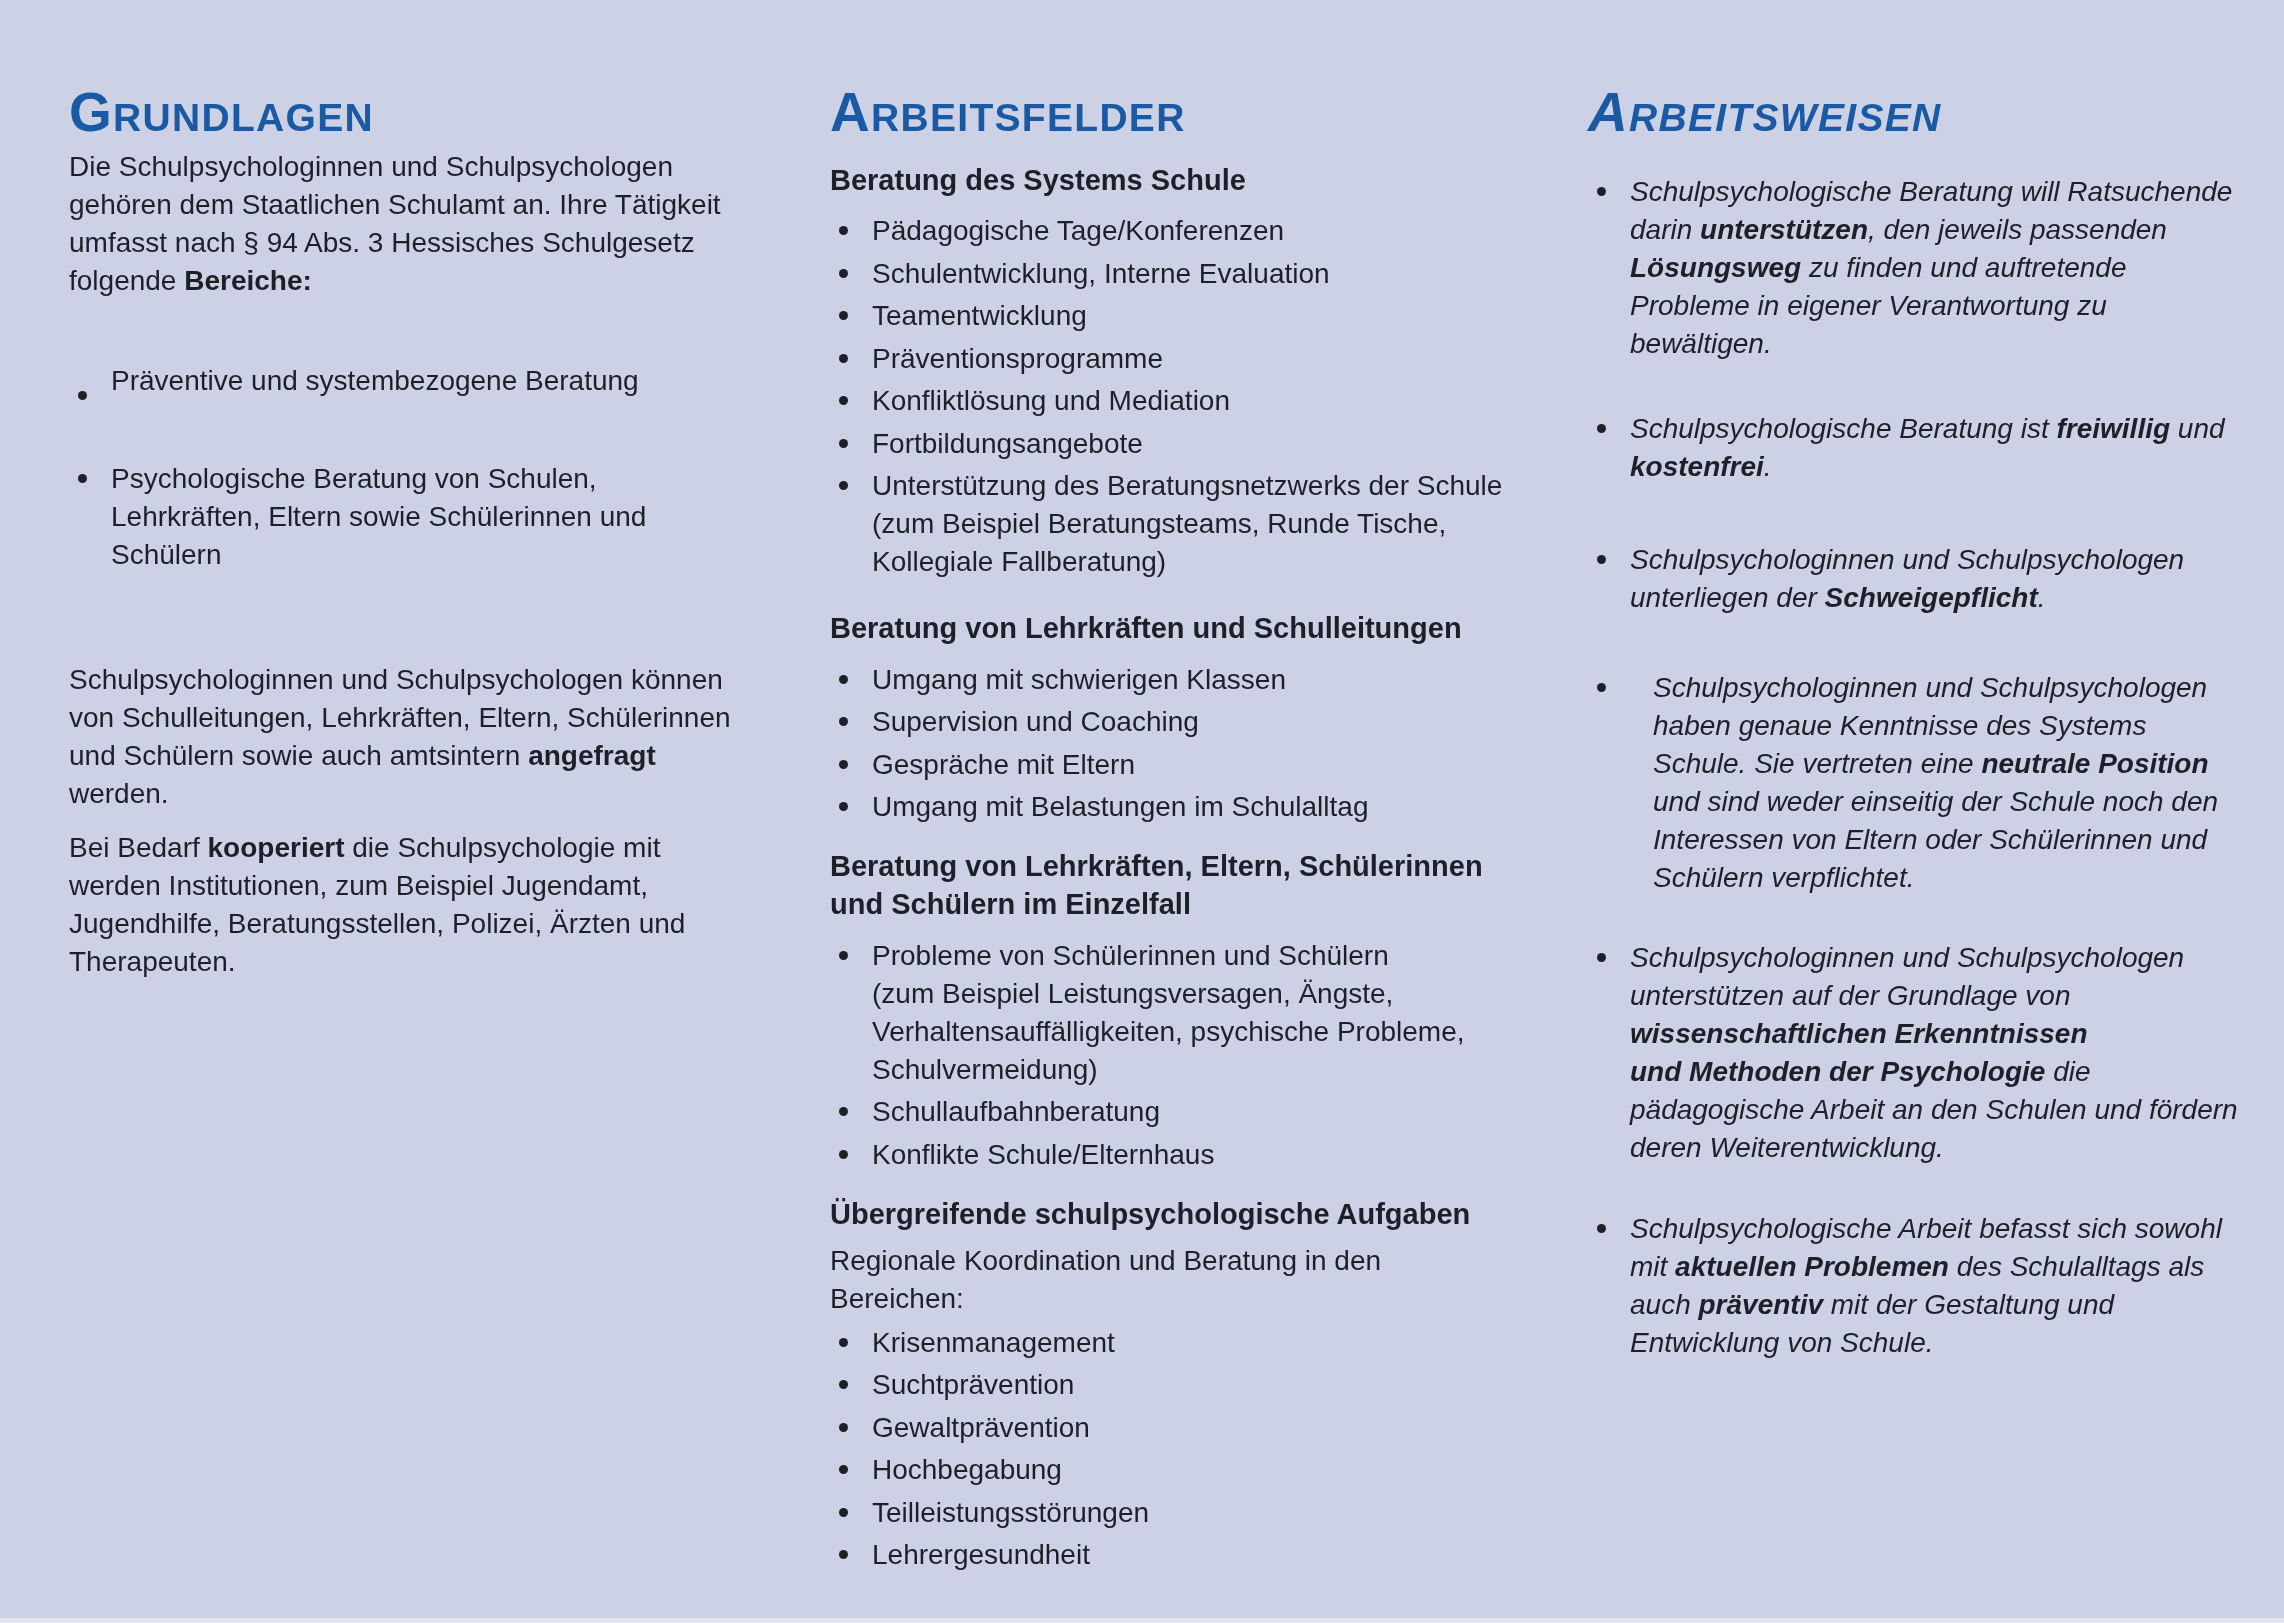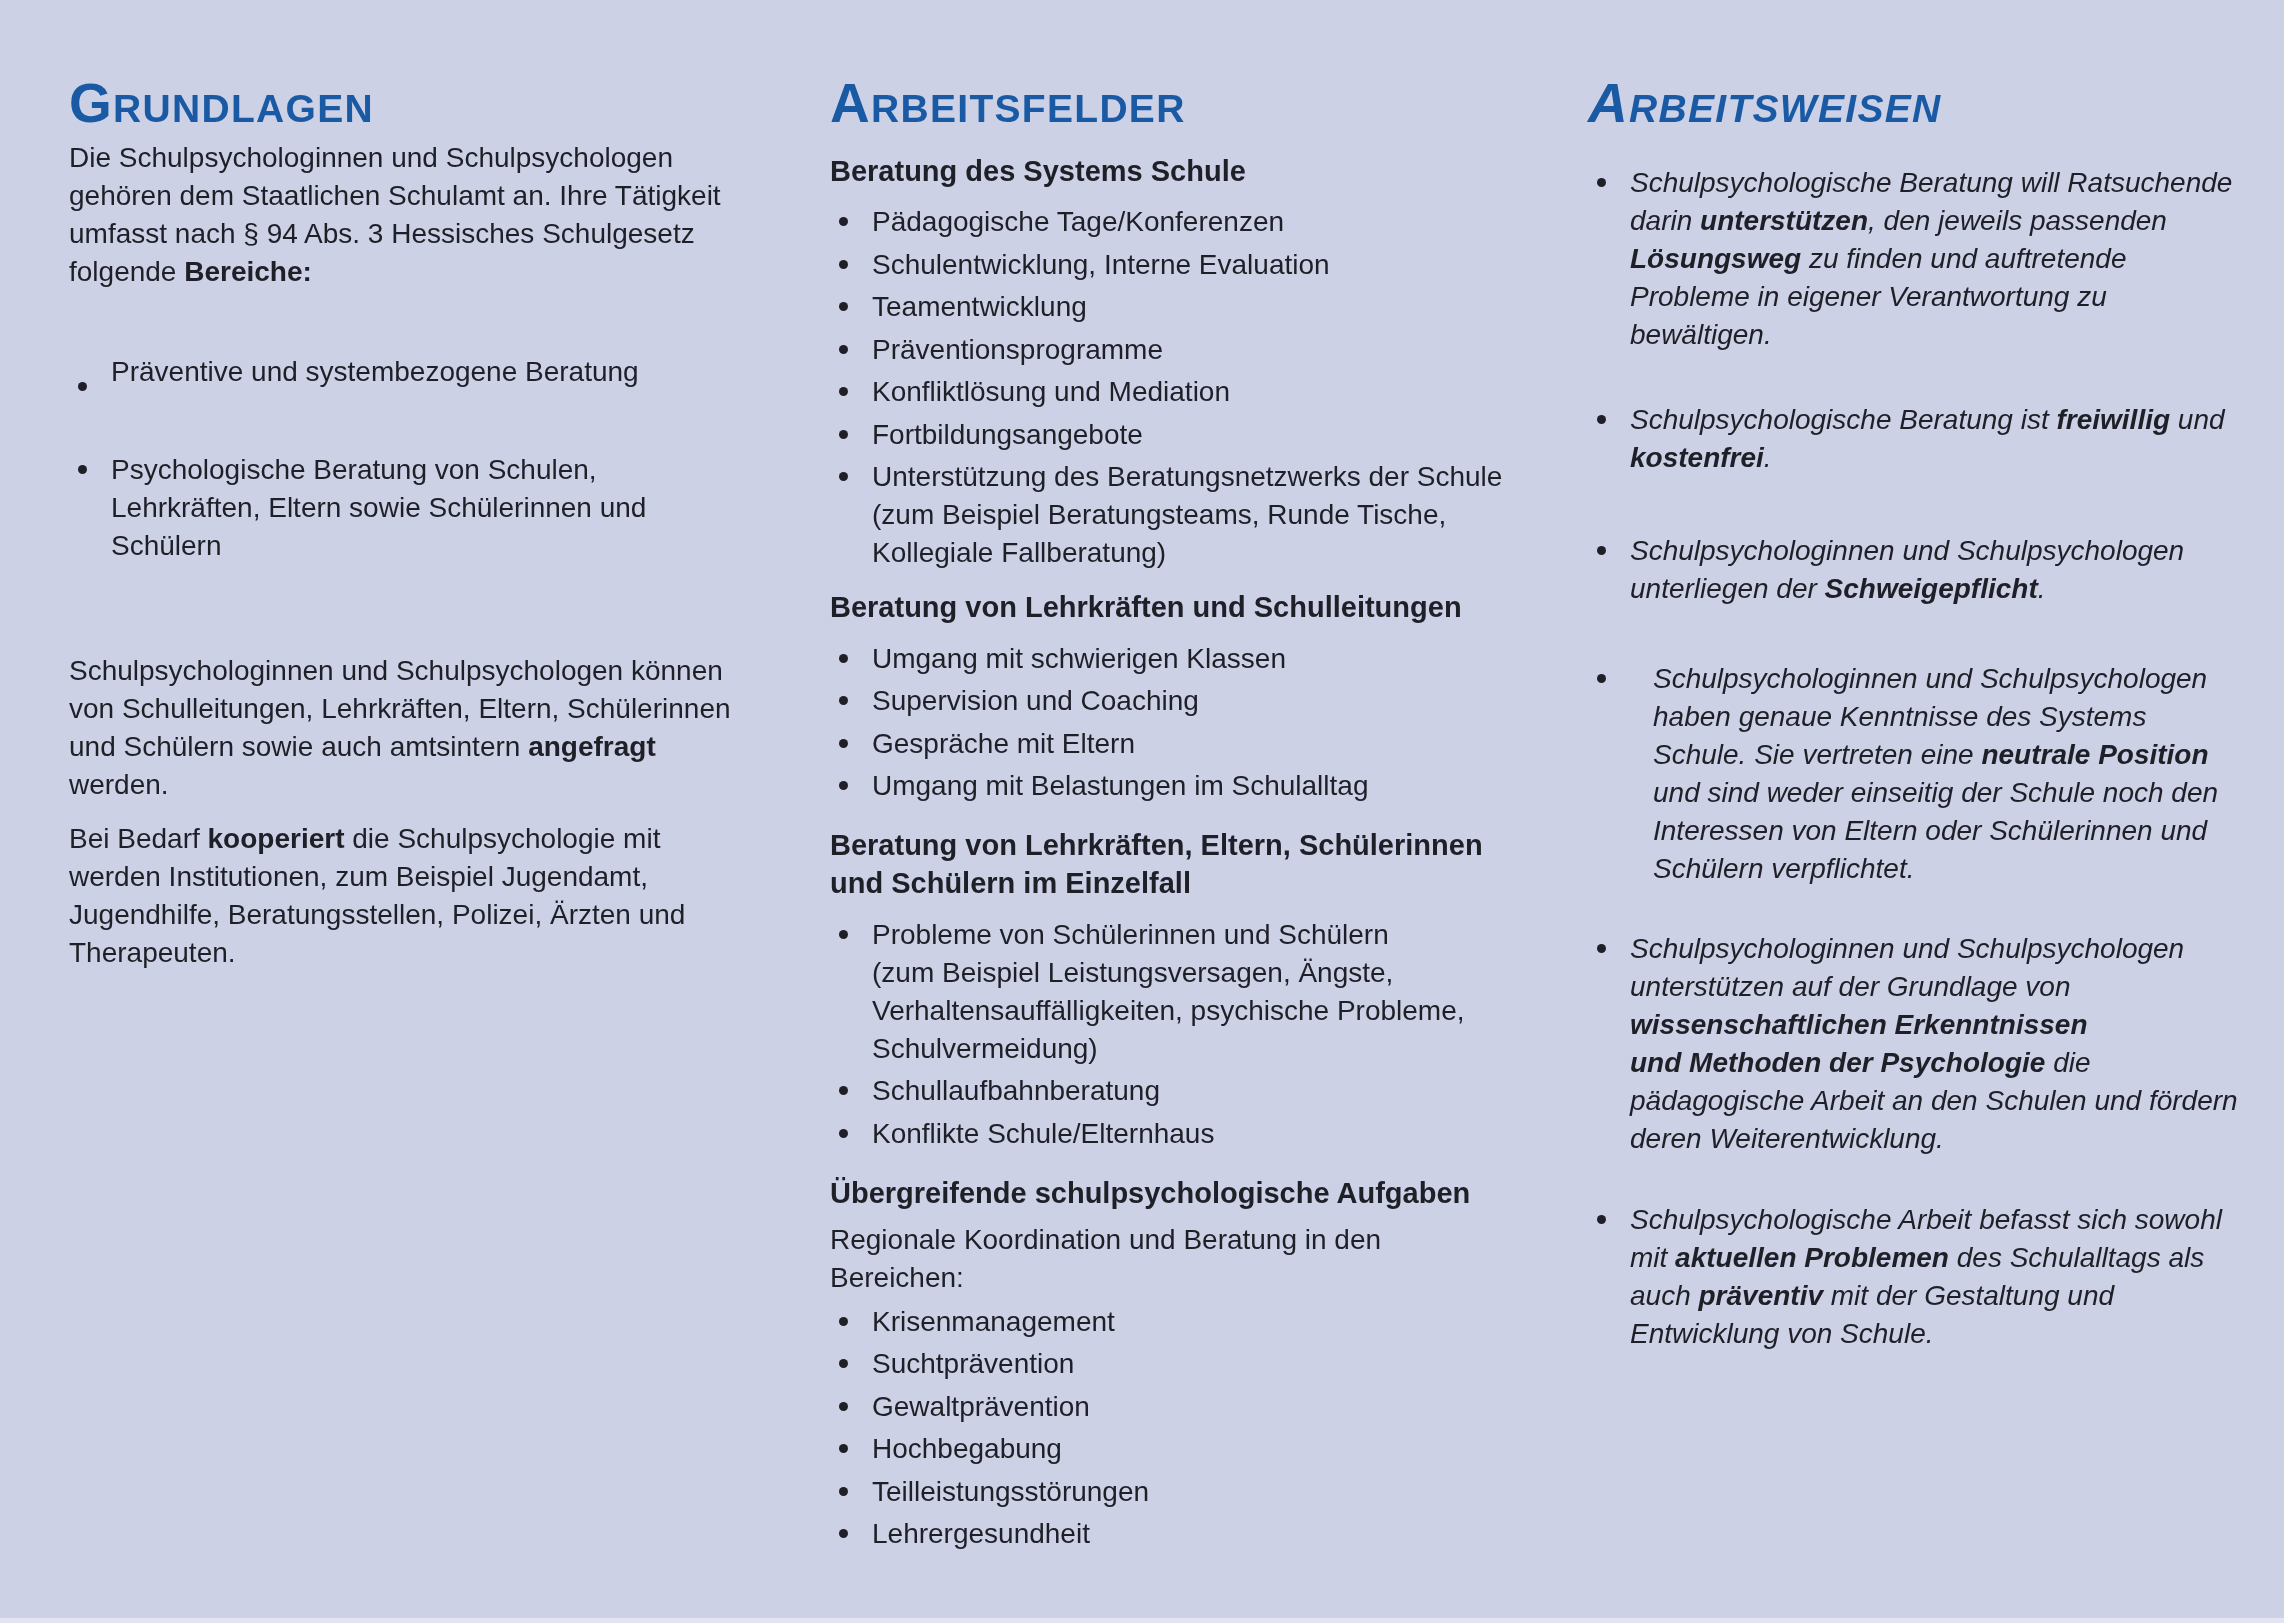--- a/index.html
+++ b/index.html
@@ -5,21 +5,21 @@
   html,body{margin:0;padding:0;}
   body{
     width:2284px;height:1624px;
     background:#cdd1e5;
     font-family:"Liberation Sans", sans-serif;
     color:#1f1f28;
     position:relative;
     overflow:hidden;
   }
   .page{position:absolute;inset:0;}
-  .col{position:absolute;top:76px;}
+  .col{position:absolute;top:85px;}
   .c1{left:69px;width:665px;}
   .c2{left:830px;width:681px;}
   .c3{left:1588px;width:650px;font-style:italic;}
   .col-heading{
     margin:0 0 8.3px 0;
     font-size:55px;line-height:55px;
     font-weight:700;
     font-variant:small-caps;
     letter-spacing:1.3px;
     color:#1a5aa5;
@@ -87,21 +87,21 @@
           <div class="bt"><span>Konfliktlösung und Mediation</span></div>
         </div>
         <div class="block bullet">
           <span class="dot"></span>
           <div class="bt"><span>Fortbildungsangebote</span></div>
         </div>
         <div class="block bullet">
           <span class="dot"></span>
           <div class="bt"><span>Unterstützung des Beratungsnetzwerks der Schule (zum Beispiel Beratungsteams, Runde Tische, Kollegiale Fallberatung)</span></div>
         </div>
-        <div class="block subheading" style="margin-top: 16px;"><span>Beratung von Lehrkräften und Schulleitungen</span></div>
+        <div class="block subheading" style="margin-top: 28px;"><span>Beratung von Lehrkräften und Schulleitungen</span></div>
         <div class="block bullet" style="margin-top: 13.5px;">
           <span class="dot"></span>
           <div class="bt"><span>Umgang mit schwierigen Klassen</span></div>
         </div>
         <div class="block bullet">
           <span class="dot"></span>
           <div class="bt"><span>Supervision und Coaching</span></div>
         </div>
         <div class="block bullet">
           <span class="dot"></span>

